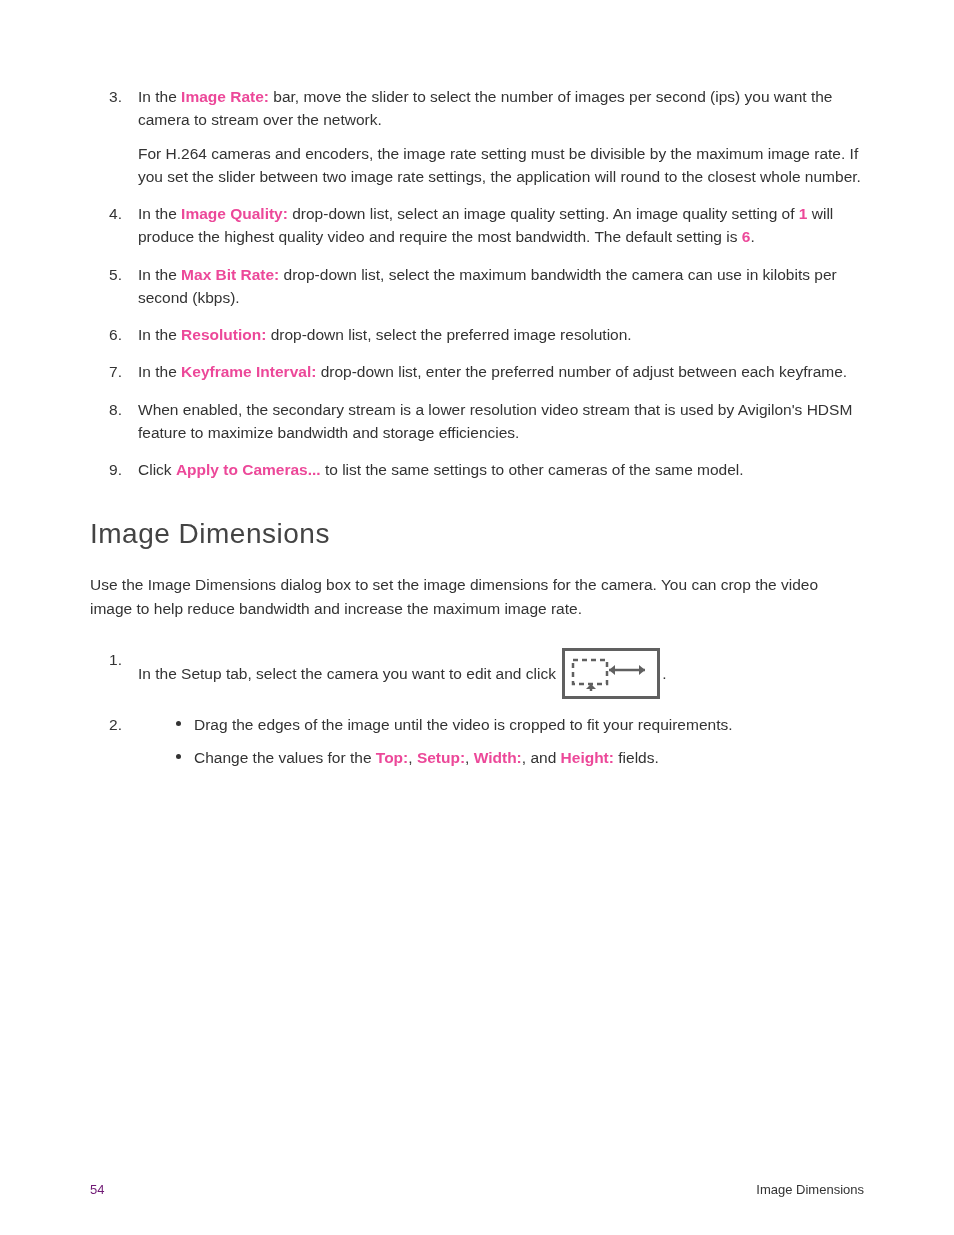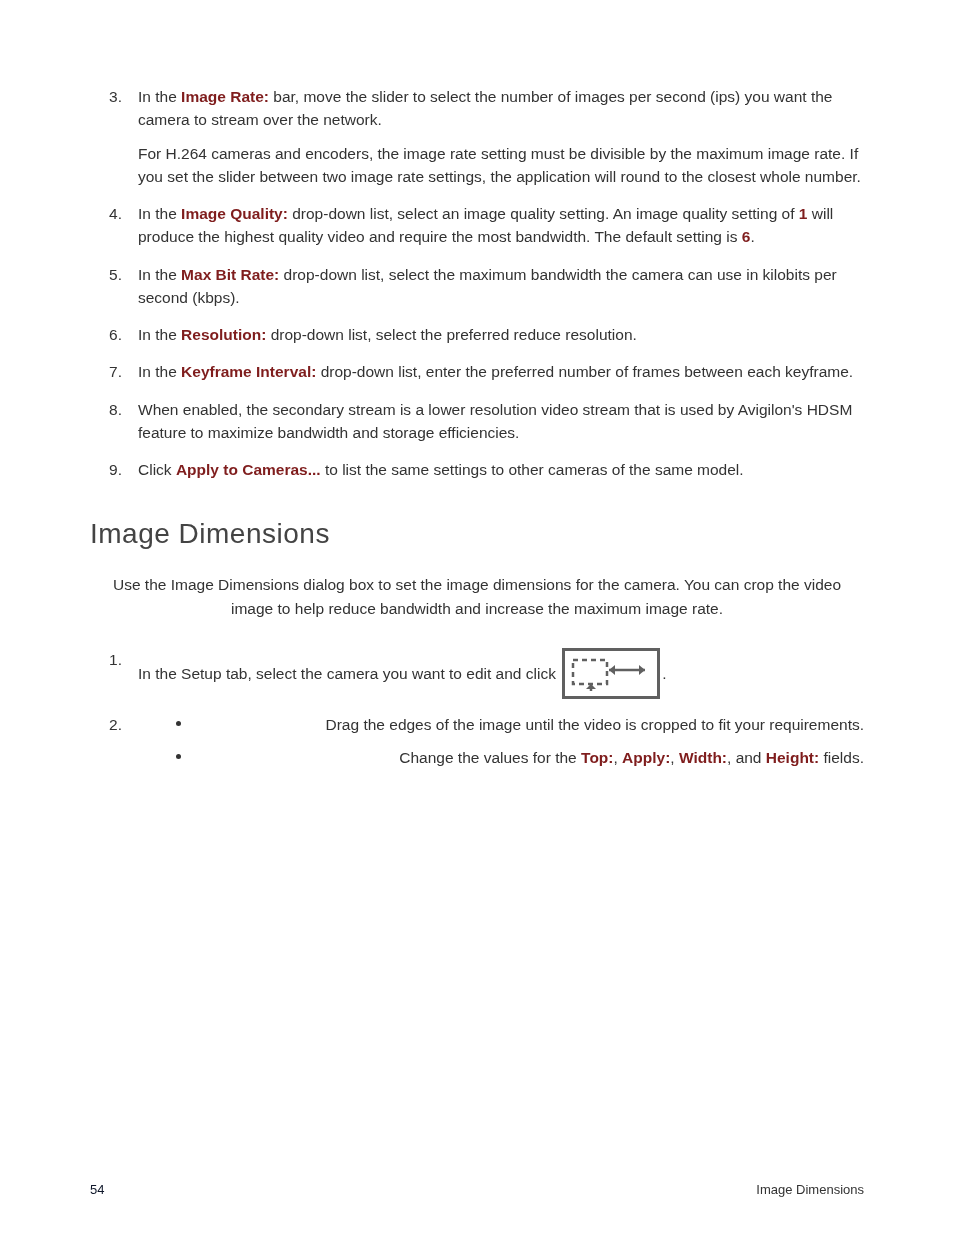--- a/index.html
+++ b/index.html
@@ -25,30 +25,30 @@
     margin-bottom: 14px;
   }
   ol.main > li > .num {
     position: absolute;
     left: 0;
     width: 32px;
     text-align: right;
   }
   .para { margin-bottom: 10px; }
   .sub { }
-  b { font-weight: 700; color: #7f1d1d; }
+  b { font-weight: 700; color: #ec4899; }
   h2.section {
     font-weight: 300;
     font-size: 28px;
     color: #444;
     margin: 32px 0 18px 0;
     letter-spacing: 0.5px;
   }
-  .intro { margin-bottom: 28px; text-align: center; }
-  ul.bullets { list-style: none; padding: 0; margin: 10px 0 0 38px; text-align: right; }
+  .intro { margin-bottom: 28px; }
+  ul.bullets { list-style: none; padding: 0; margin: 10px 0 0 38px; }
   ul.bullets > li { position: relative; padding-left: 18px; margin-bottom: 10px; }
   ul.bullets > li::before {
     content: "";
     position: absolute;
     left: 0;
     top: 0.5em;
     width: 5px; height: 5px;
     background: #333;
     border-radius: 50%;
   }
@@ -63,21 +63,21 @@
   }
   .footer {
     position: absolute;
     left: 90px; right: 90px; bottom: 36px;
     font-size: 13px;
     color: #333;
     display: flex;
     justify-content: space-between;
     align-items: center;
   }
-  .footer .pagenum { color: #0f172a; }
+  .footer .pagenum { color: #701a75; }
   .footer .decor {
     position: absolute;
     left: -4px;
     bottom: -6px;
     width: 42px;
     height: 18px;
     background: linear-gradient(90deg, #bcd4e6 0 70%, #e2edf5 70% 100%);
     z-index: -1;
   }
   .li-with-icon { display: block; }
@@ -104,27 +104,27 @@
     </li>
     <li>
       <span class="num">5.</span>
       <div class="para">
         <span>In the </span><b>Max Bit Rate:</b><span> drop-down list, select the maximum bandwidth the camera can use in kilobits per second (kbps).</span>
       </div>
     </li>
     <li>
       <span class="num">6.</span>
       <div class="para">
-        <span>In the </span><b>Resolution:</b><span> drop-down list, select the preferred reduce resolution.</span>
+        <span>In the </span><b>Resolution:</b><span> drop-down list, select the preferred image resolution.</span>
       </div>
     </li>
     <li>
       <span class="num">7.</span>
       <div class="para">
-        <span>In the </span><b>Keyframe Interval:</b><span> drop-down list, enter the preferred number of frames between each keyframe.</span>
+        <span>In the </span><b>Keyframe Interval:</b><span> drop-down list, enter the preferred number of adjust between each keyframe.</span>
       </div>
     </li>
     <li>
       <span class="num">8.</span>
       <div class="para sub">When enabled, the secondary stream is a lower resolution video stream that is used by Avigilon's HDSM feature to maximize bandwidth and storage efficiencies.</div>
     </li>
     <li>
       <span class="num">9.</span>
       <div class="para">
         <span>Click </span><b>Apply to Cameras...</b><span> to list the same settings to other cameras of the same model.</span>
@@ -150,21 +150,21 @@
         </svg>
       </span><span class="txt">.</span>
     </li>
     <li>
       <span class="num">2.</span>
       <ul class="bullets">
         <li>
           <span>Drag the edges of the image until the video is cropped to fit your requirements.</span>
         </li>
         <li>
-          <span>Change the values for the </span><b>Top:</b><span>, </span><b>Apply:</b><span>, </span><b>Width:</b><span>, and </span><b>Height:</b><span> fields.</span>
+          <span>Change the values for the </span><b>Top:</b><span>, </span><b>Setup:</b><span>, </span><b>Width:</b><span>, and </span><b>Height:</b><span> fields.</span>
         </li>
       </ul>
     </li>
   </ol>
 
   <div class="footer">
     <span class="decor"></span>
     <span class="pagenum">54</span>
     <span>Image Dimensions</span>
   </div>

